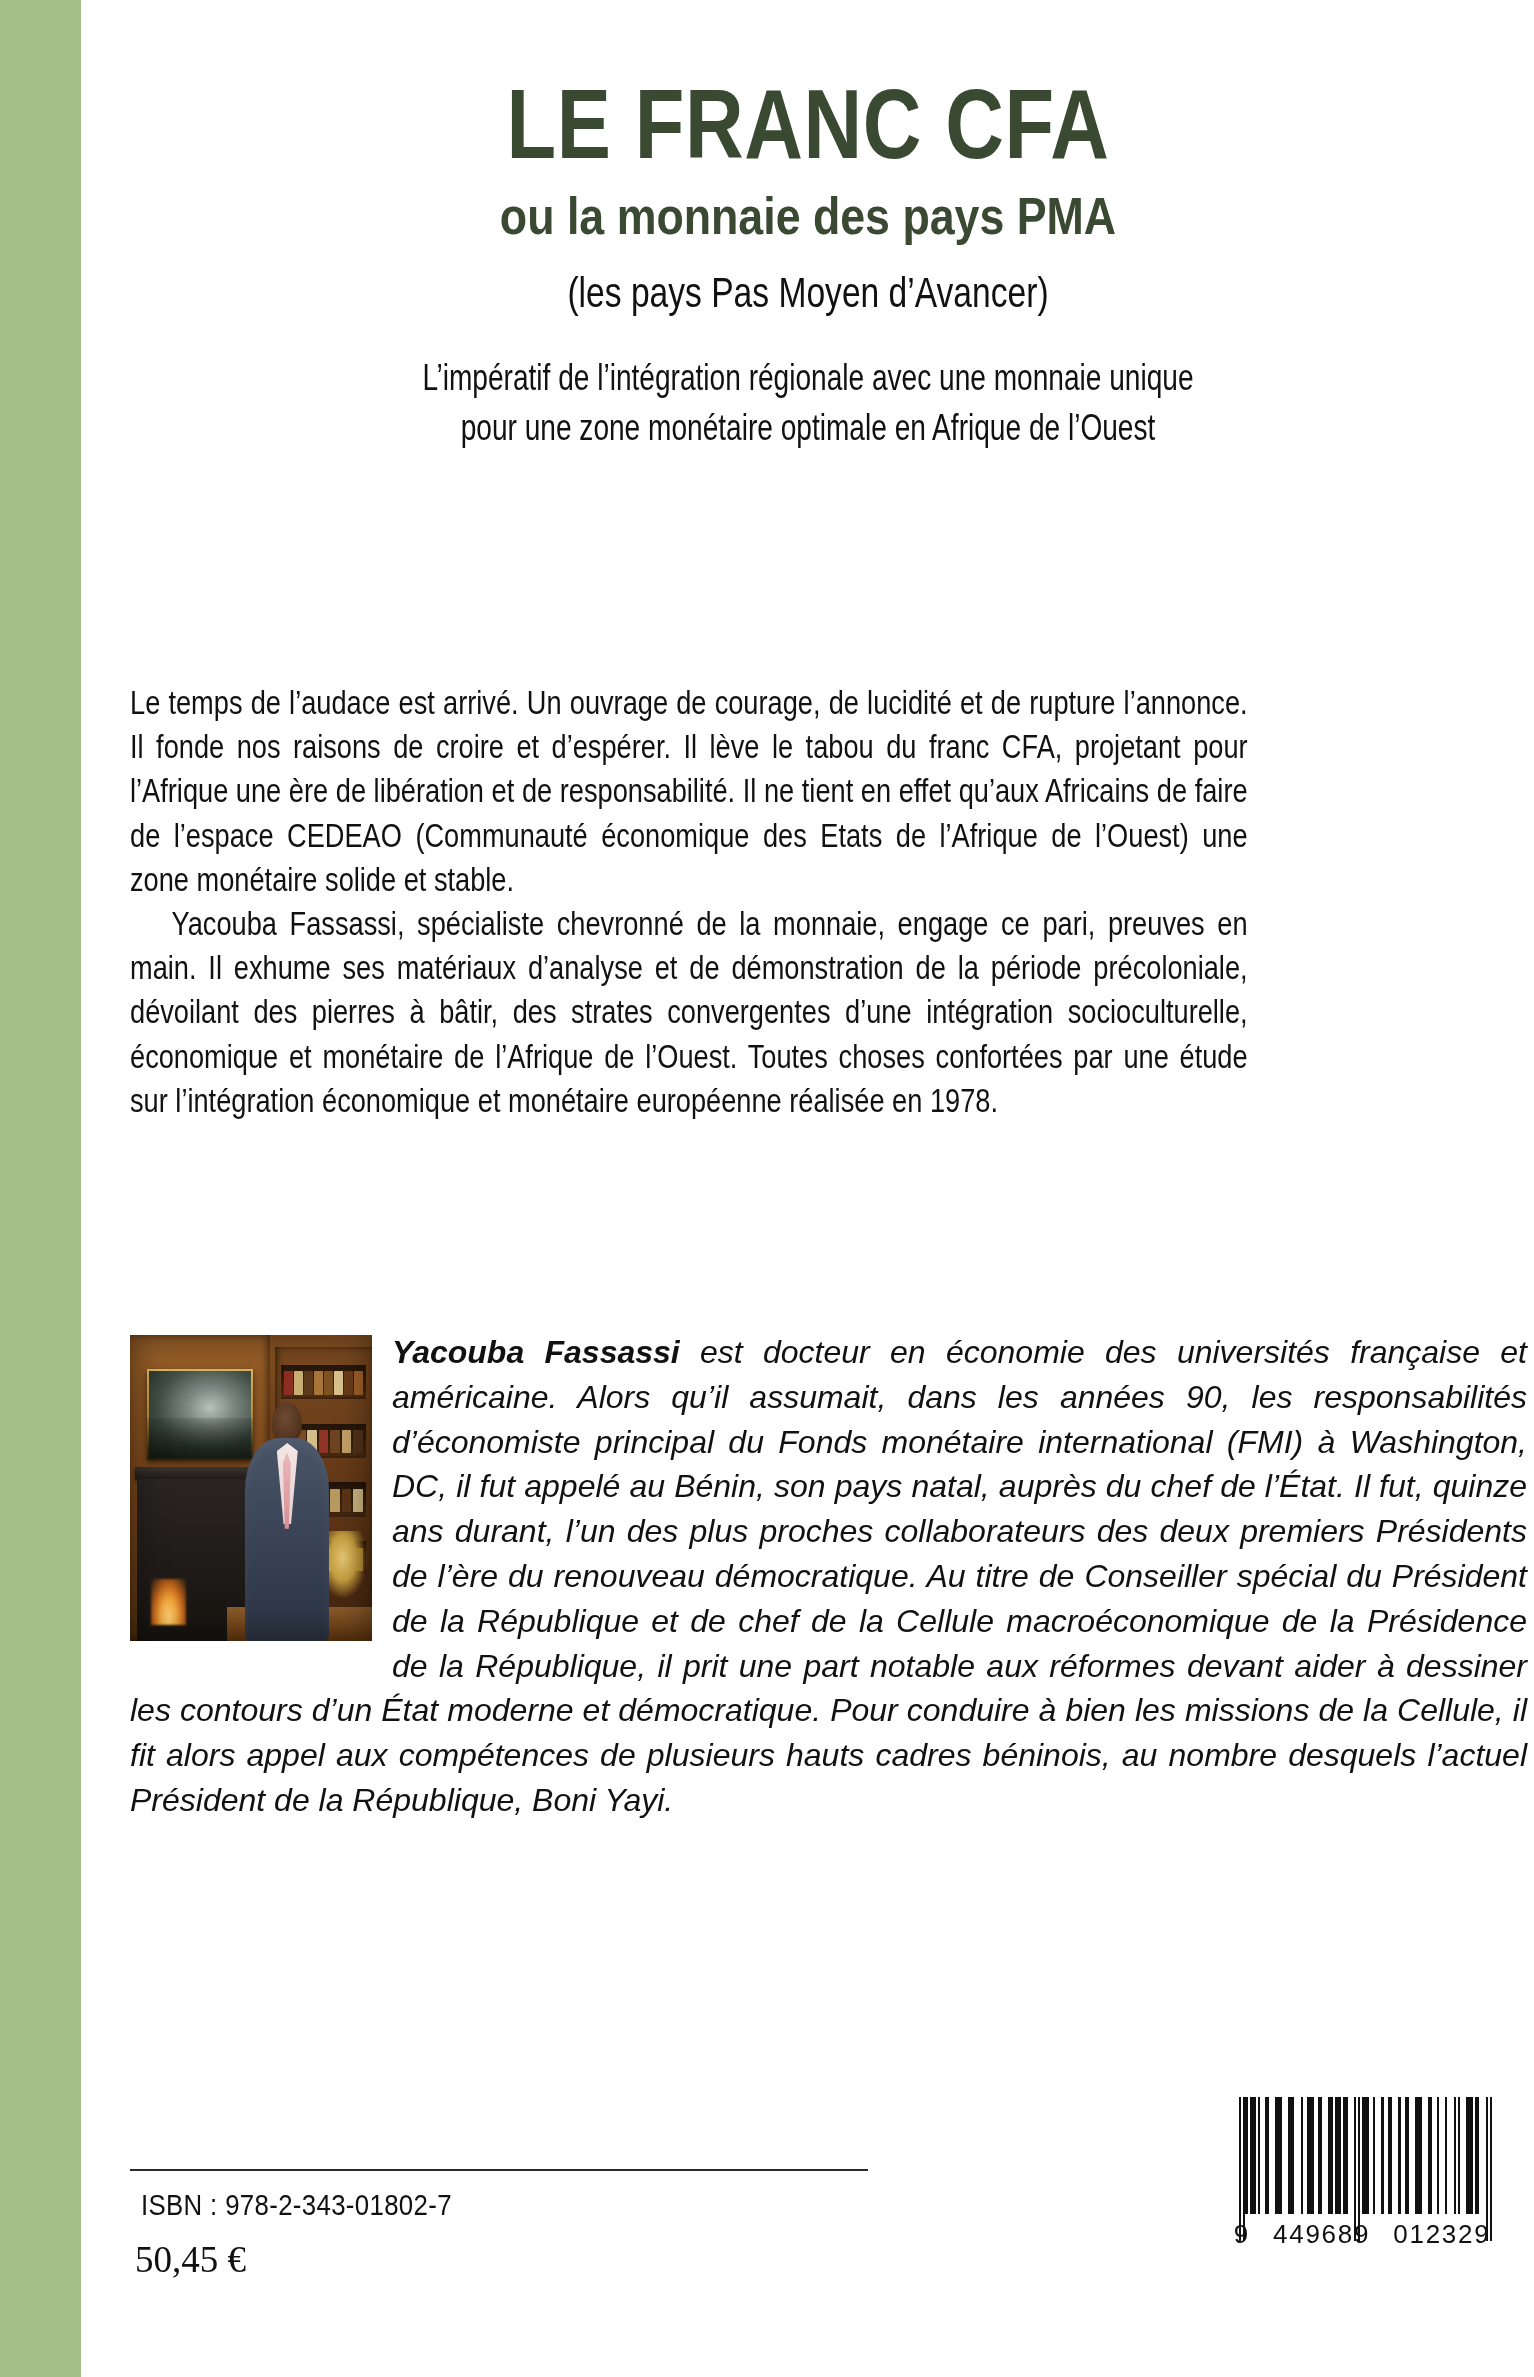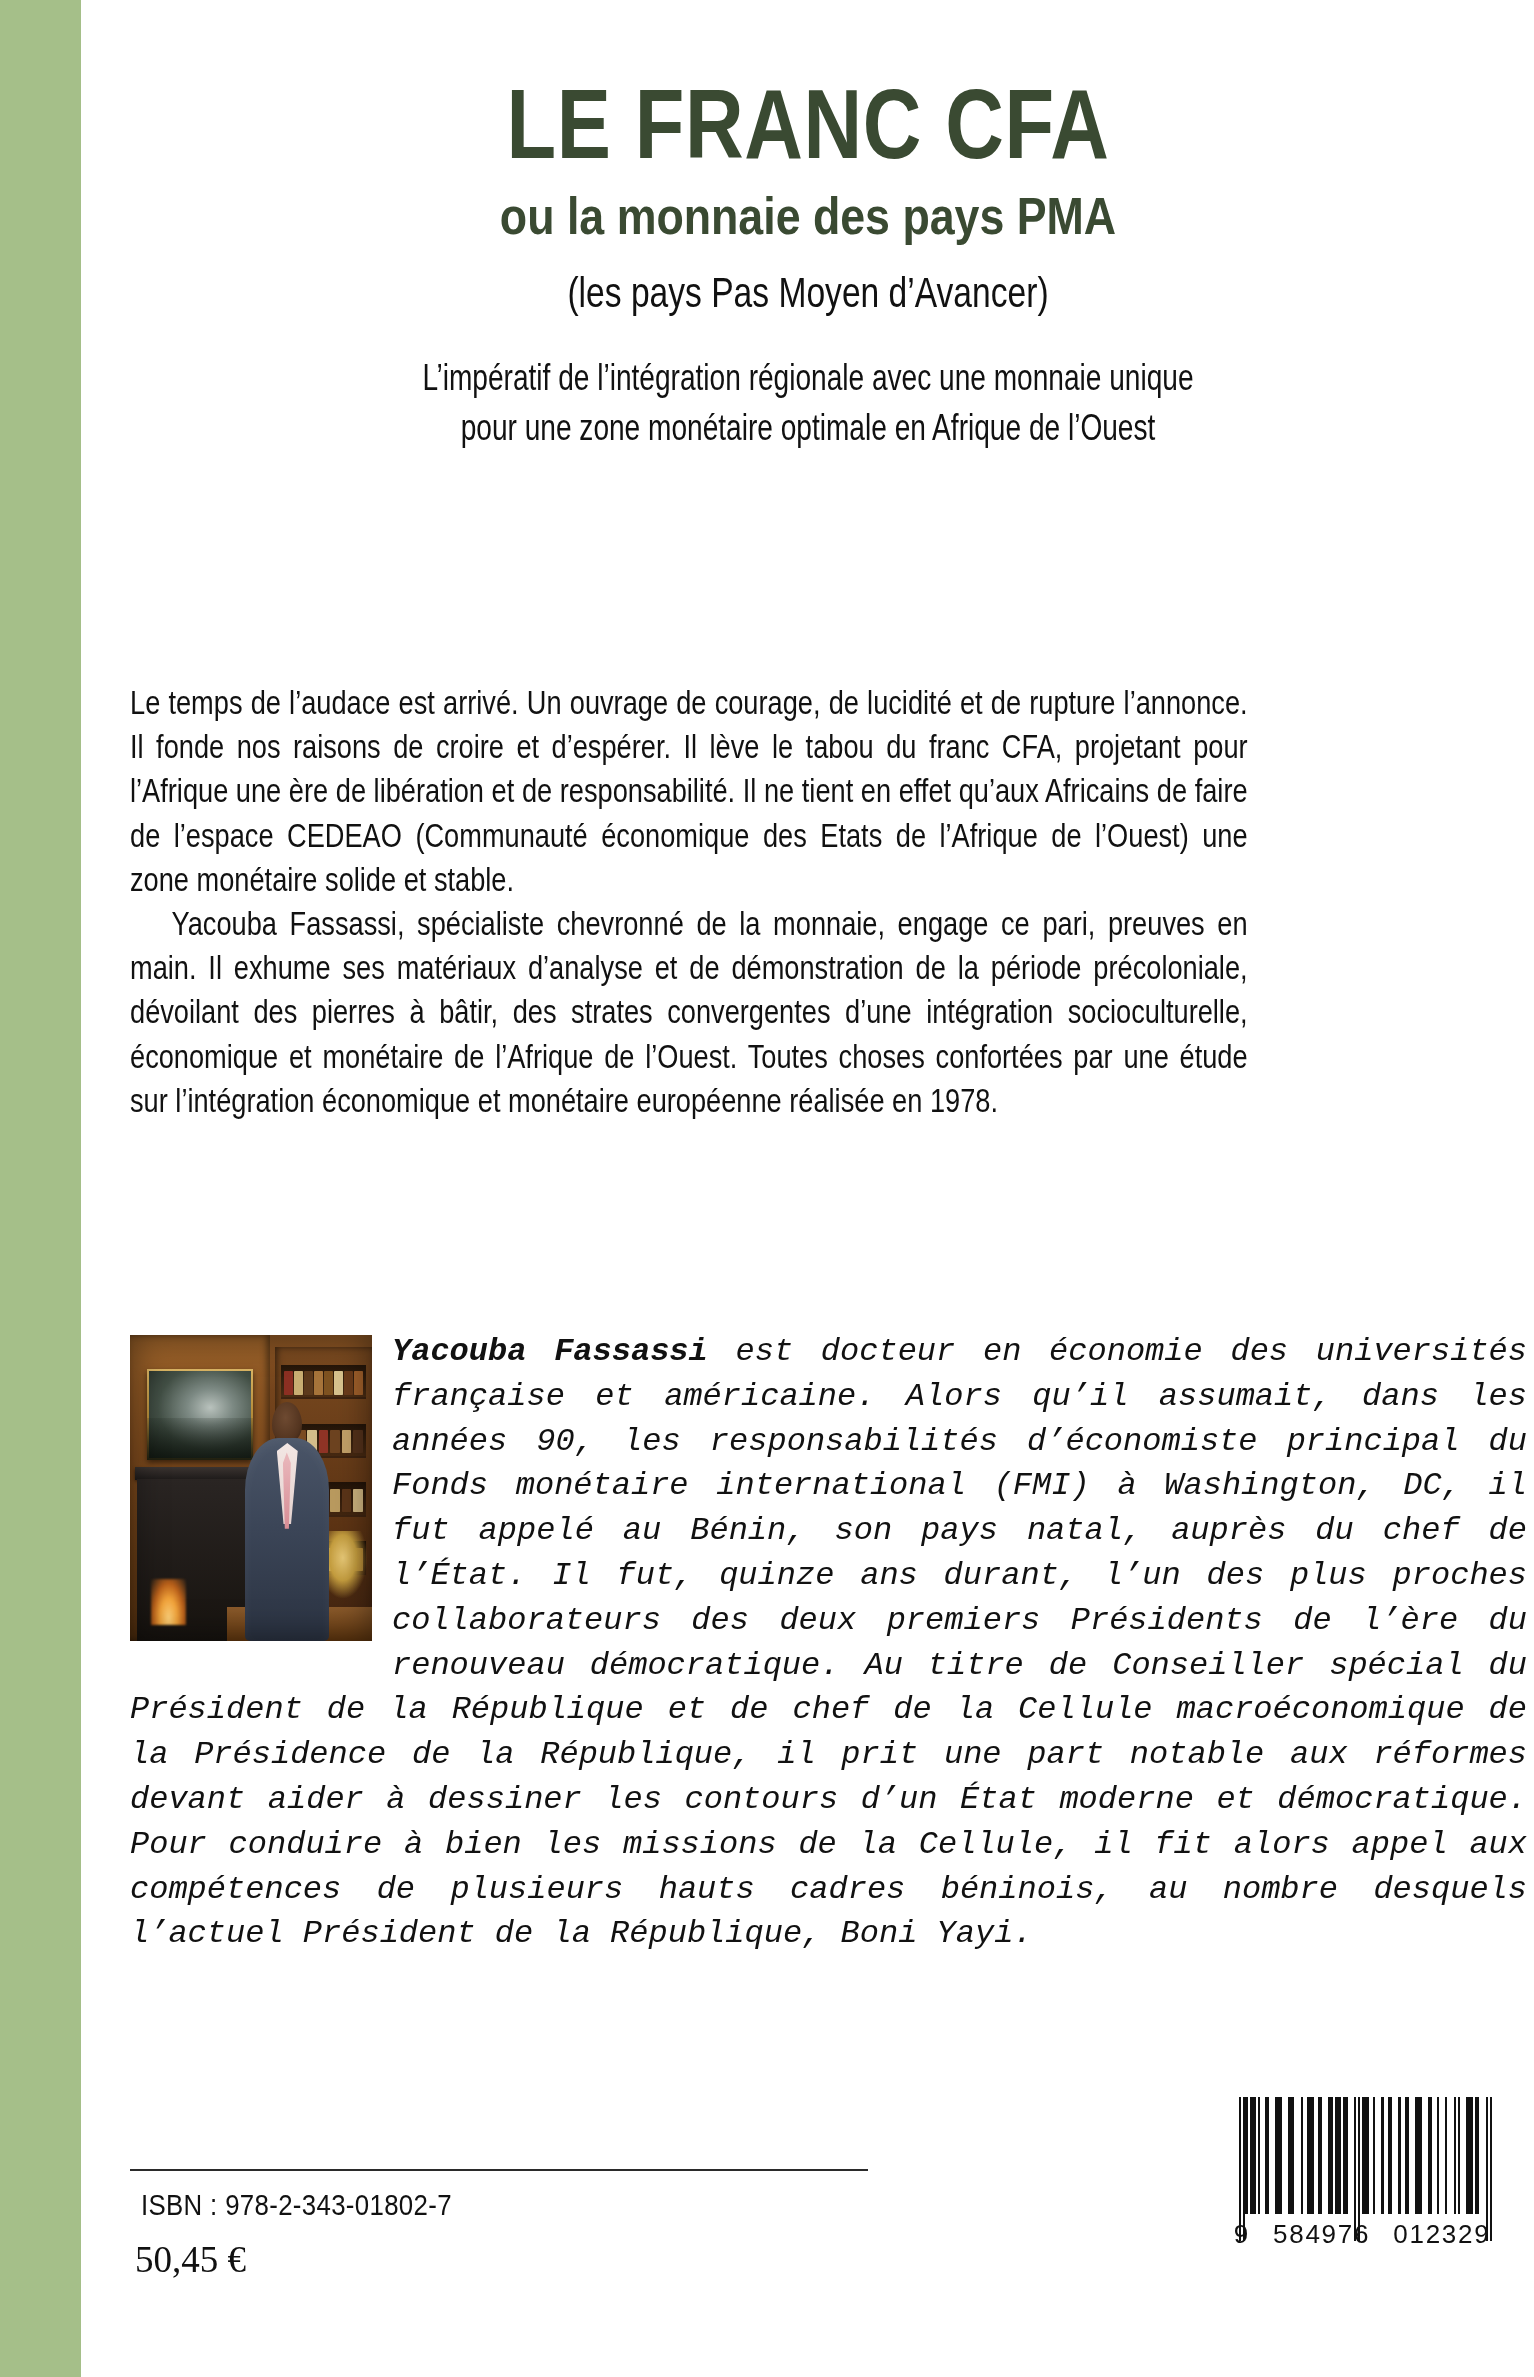--- a/index.html
+++ b/index.html
@@ -229,21 +229,21 @@
     left: 40%; bottom: 0; width: 60%; height: 11%;
     background: linear-gradient(180deg,#8a5a2b 0%, #63380f 100%);
   }
   .ph-vignette {
     left: 0; top: 0; width: 100%; height: 100%;
     box-shadow: inset 0 0 35px rgba(0,0,0,.5);
     pointer-events: none;
   }
 
   #bio-text {
-    font-family: Liberation Mono, monospace;
+    font-family: Liberation Sans, sans-serif;
     font-style: italic;
     font-weight: 400;
     font-size: 32px;
     line-height: 1.40;
     color: #111111;
     text-align: justify;
   }
   #bio-text .author-name {
     font-weight: 700;
     font-style: italic;
@@ -492,20 +492,20 @@
           <span class="gap" style="width: 2.5px;"></span>
           <span style="width: 5px;"></span>
           <span class="gap" style="width: 5px;"></span>
           <span class="gap" style="width: 2.5px;"></span>
           <span class="guard" style="width: 2.5px;"></span>
           <span class="gap" style="width: 2.5px;"></span>
           <span class="guard" style="width: 2.5px;"></span>
         </div>
       <div id="barcode-digits">
         <span>9</span>
-        <span>584976</span>
+        <span>449689</span>
         <span>012329</span>
       </div>
     </div>
 
   </div>
 </div>
 
 
 </body></html>

